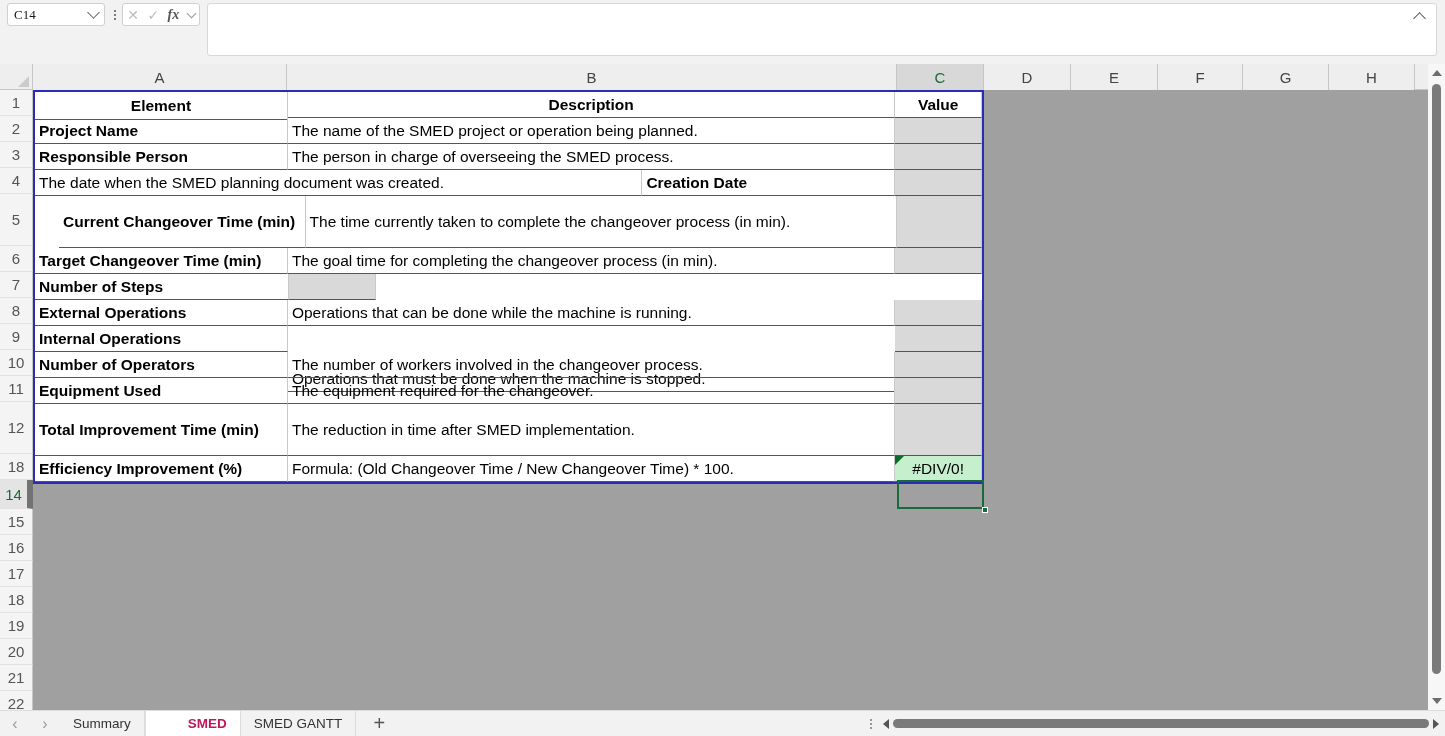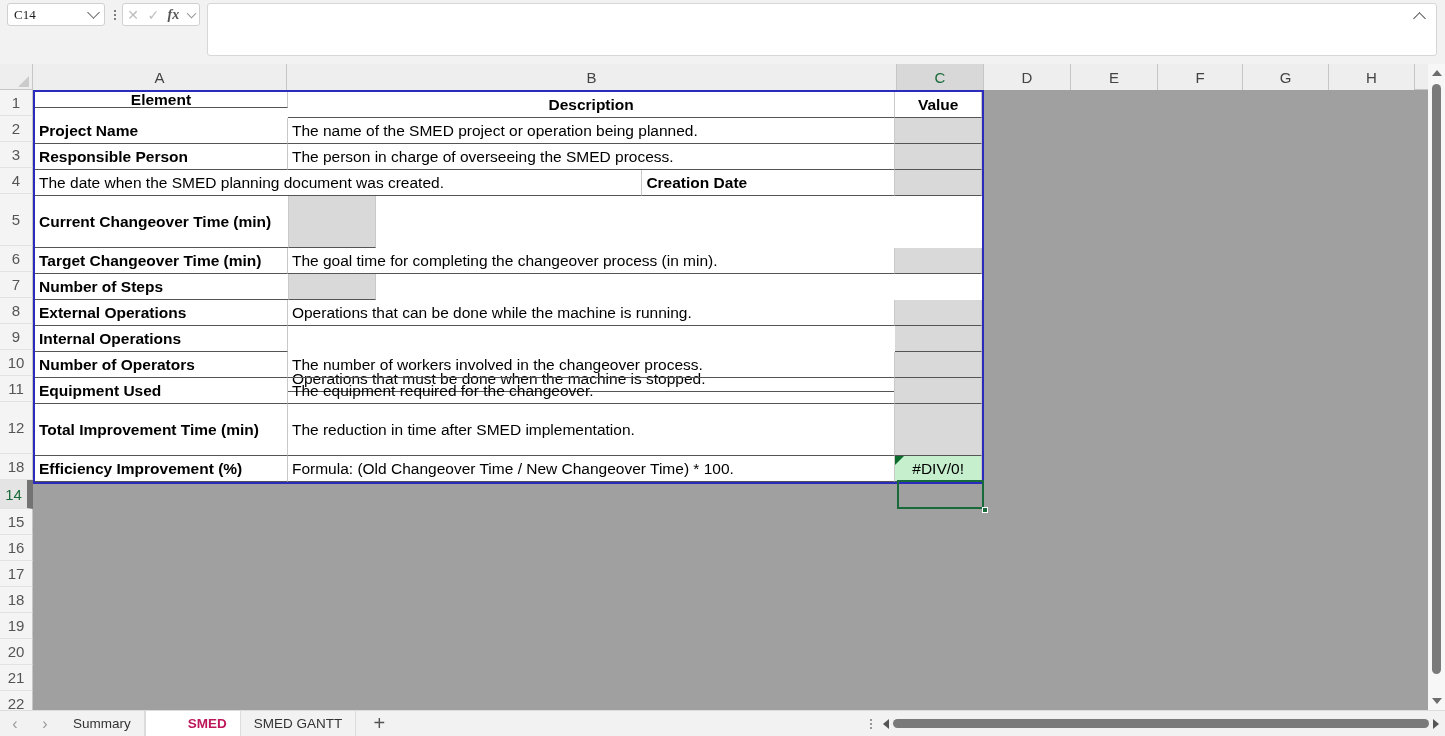--- a/index.html
+++ b/index.html
@@ -283,41 +283,42 @@
       <div class="rowh" style="height: 26px;">21</div>
       <div class="rowh" style="height: 26px;">22</div>
     </div>
 
   <div id="sheet">
 
     <div id="watermark">Page 1</div>
 
     <div id="table-block">
         <div class="trow hdr" style="height: 26px;">
-          <div class="cell c-a" style="height: 16px;">Element</div>
+          <div class="cell c-a" style="height: 28px;">Element</div>
           <div class="cell c-b center" style="height: 26px;">Description</div>
           <div class="cell c-c" style="height: 26px;">Value</div>
         </div>
         <div class="trow" style="height: 26px;">
           <div class="cell c-a" style="height: 26px;">Project Name</div>
           <div class="cell c-b" style="height: 26px;">The name of the SMED project or operation being planned.</div>
           <div class="cell c-c" style="height: 26px;"></div>
         </div>
         <div class="trow" style="height: 26px;">
           <div class="cell c-a" style="height: 26px;">Responsible Person</div>
           <div class="cell c-b" style="height: 26px;">The person in charge of overseeing the SMED process.</div>
           <div class="cell c-c" style="height: 26px;"></div>
         </div>
         <div class="trow" style="height: 26px;">
           <div class="cell c-b" style="height: 26px;">The date when the SMED planning document was created.</div>
           <div class="cell c-a" style="height: 26px;">Creation Date</div>
           <div class="cell c-c" style="height: 26px;"></div>
         </div>
-        <div class="trow" style="height: 52px;">
+        <div class="trow" style="height: 52px; padding-left: 24px;">
           <div class="cell c-a wrap" style="height: 52px;">Current Changeover Time (min)</div>
+          <div class="cell c-b" style="height: 52px;">The time currently taken to complete the changeover process (in min).</div>
           <div class="cell c-c" style="height: 52px;"></div>
         </div>
         <div class="trow" style="height: 26px;">
           <div class="cell c-a" style="height: 26px;">Target Changeover Time (min)</div>
           <div class="cell c-b" style="height: 26px;">The goal time for completing the changeover process (in min).</div>
           <div class="cell c-c" style="height: 26px;"></div>
         </div>
         <div class="trow" style="height: 26px;">
           <div class="cell c-a" style="height: 26px;">Number of Steps</div>
           <div class="cell c-c" style="height: 26px;"></div>

